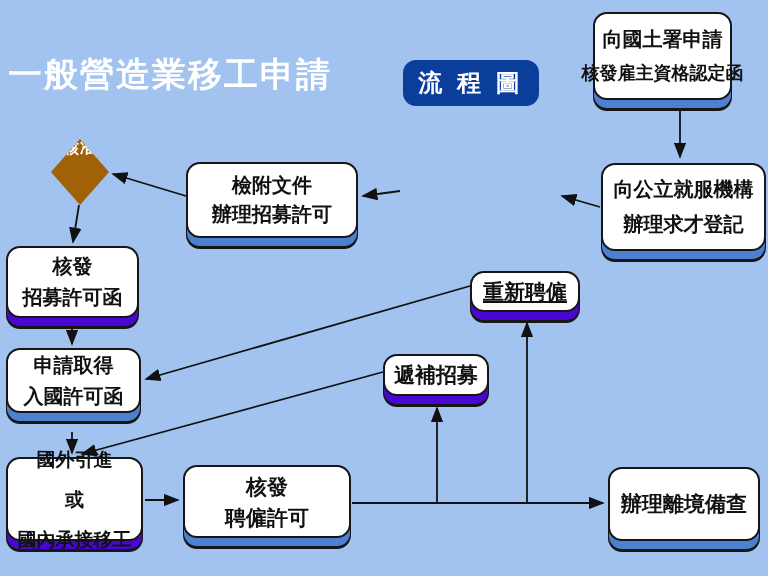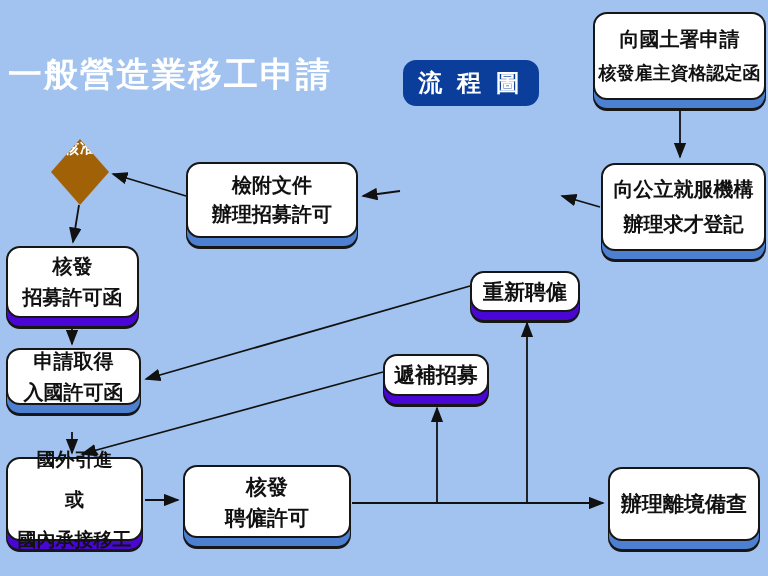--- a/index.html
+++ b/index.html
@@ -26,31 +26,31 @@
   .box span{display:block;white-space:nowrap;}
   .shadow-blue{box-shadow:0 9px 0 -1px #4d80d0, 0 11px 0 0 #161616;}
   .shadow-purple{box-shadow:0 9px 0 -1px #4a06d4, 0 11px 0 0 #161616;}
   .diamond{
     position:absolute;left:51px;top:139px;width:58px;height:66px;background:#a16207;
     clip-path:polygon(50% 0,100% 50%,50% 100%,0 50%);
     display:flex;align-items:flex-start;justify-content:center;
     color:#ffffff;font-size:15px;font-weight:700;letter-spacing:1px;
   }
   
-  #node-a{left:593px;top:12px;width:173px;height:88px;font-size:20px;line-height:34px;}
+  #node-a{left:593px;top:12px;width:139px;height:88px;font-size:20px;line-height:34px;}
   #node-a span:nth-child(2){font-size:18px;}
   #node-b{left:601px;top:163px;width:165px;height:88px;font-size:20px;line-height:35px;}
   #node-c{left:402px;top:150px;width:155px;height:68px;font-size:21px;}
   #node-d{left:186px;top:162px;width:172px;height:76px;font-size:20px;line-height:29px;}
   #node-e{left:6px;top:246px;width:133px;height:72px;font-size:20px;line-height:31px;}
-  #node-f{left:6px;top:348px;width:135px;height:57px;font-size:20px;line-height:31px;}
+  #node-f{left:6px;top:348px;width:135px;height:65px;font-size:20px;line-height:31px;}
   #node-g{left:6px;top:457px;width:137px;height:84px;font-size:19px;line-height:25px;gap:15px;}
   #node-h{left:183px;top:465px;width:168px;height:73px;font-size:21px;line-height:31px;}
   #node-i{left:383px;top:354px;width:106px;height:42px;font-size:21px;}
-  #node-j{left:470px;top:271px;width:110px;height:41px;font-size:21px;}
+  #node-j{left:470px;top:271px;width:110px;height:41px;font-size:21px;text-decoration:underline;}
   #node-k{left:608px;top:467px;width:152px;height:74px;font-size:21px;}
 </style>
 </head>
 <body>
 
 <div class="canvas">
 
   <svg class="arrows" viewBox="0 0 768 576" xmlns="http://www.w3.org/2000/svg">
     <defs>
       <marker id="ah" markerWidth="9" markerHeight="7" refX="8" refY="3.5" orient="auto">

